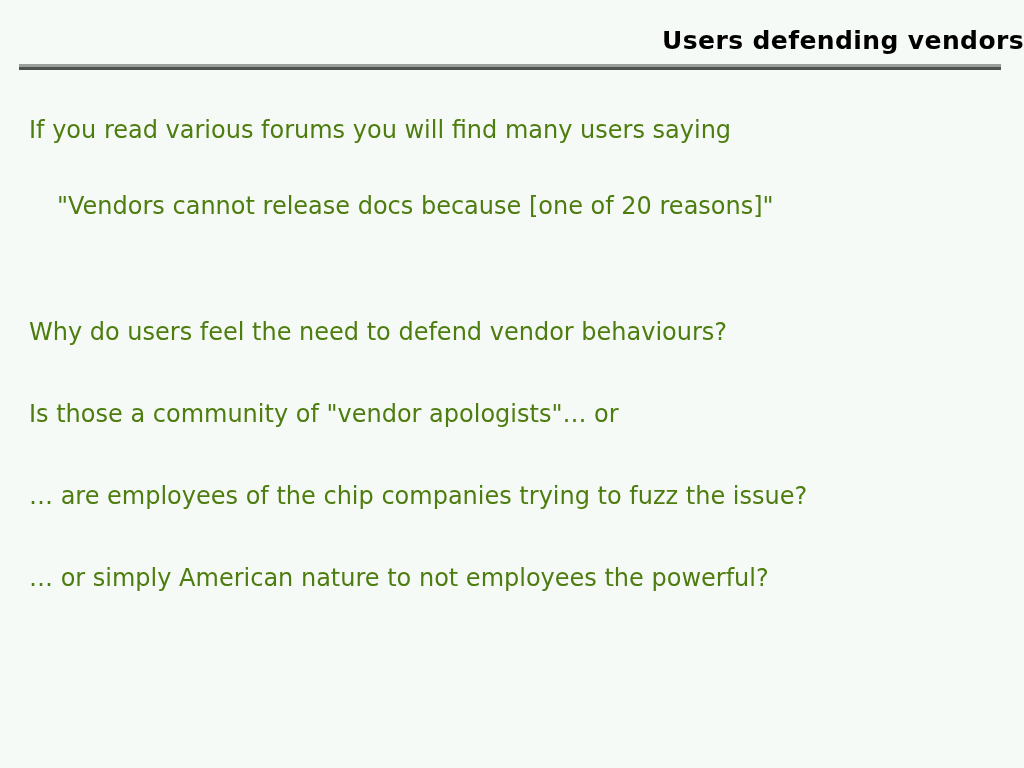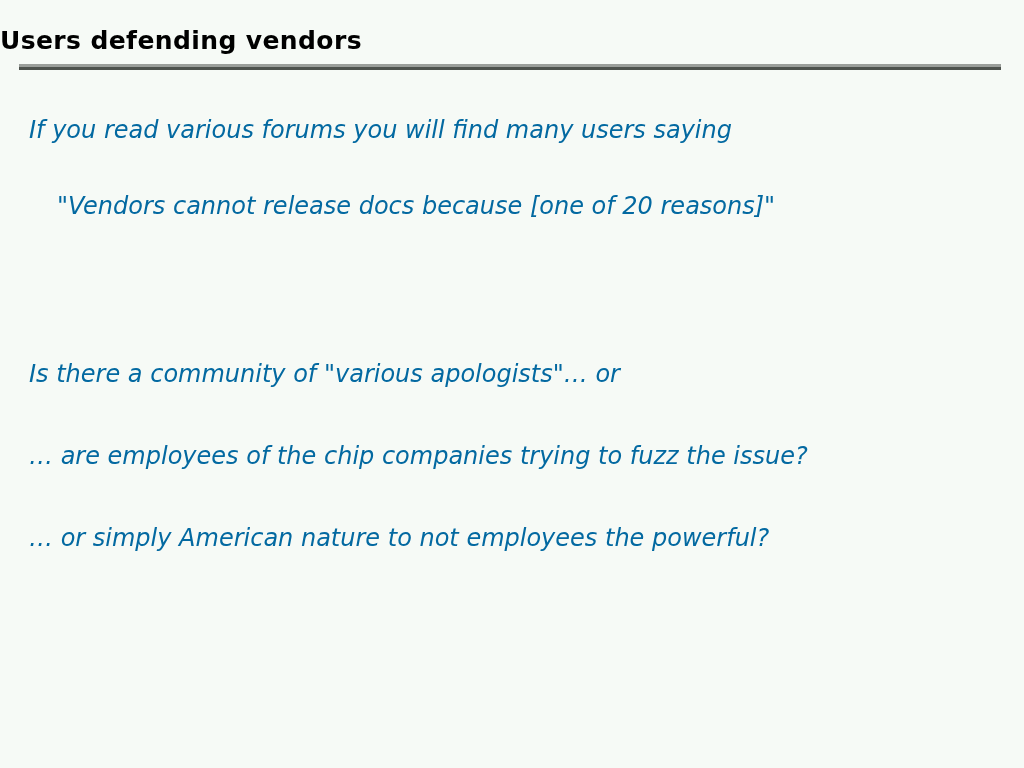--- a/index.html
+++ b/index.html
@@ -20,21 +20,21 @@
     height: 768px;
     box-sizing: border-box;
   }
 
   
   .slide-title {
     position: absolute;
     top: 26px;
     left: 0;
     width: 1024px;
-    text-align: left;
+    text-align: right;
     font-family: "DejaVu Sans", sans-serif;
     font-weight: bold;
     font-size: 25px;
     letter-spacing: 0.4px;
     color: #000000;
     white-space: nowrap;
   }
 
   
   .title-rule {
@@ -54,29 +54,28 @@
   }
 
   
   .body-area {
     position: absolute;
     top: 110px;
     left: 0;
     width: 1024px;
   }
   .para {
-    color: #0369a1;
+    color: #4d7c0f;
     font-family: "DejaVu Sans", sans-serif;
     font-size: 24px;
     line-height: 40px;
     margin: 0 0 0 29px;
     padding: 0;
     max-width: 900px;
     white-space: pre-wrap;
-    font-style: italic;
   }
   .para.indented {
     margin-left: 57px;
   }
 
   
   .gap-a { height: 36px; }
   .gap-b { height: 44px; }
   .gap-c { height: 42px; }
   .gap-d { height: 42px; }
@@ -102,24 +101,25 @@
 
     <div class="gap-a"></div>
 
     <p class="para indented">"Vendors cannot release docs because [one of 20 reasons]"</p>
 
     <div class="gap-b"></div>
 
 
     <div class="gap-c"></div>
 
+    <p class="para">Why do users feel the need to defend vendor behaviours?</p>
 
     <div class="gap-d"></div>
 
-    <p class="para">Is there a community of "various apologists"… or</p>
+    <p class="para">Is those a community of "vendor apologists"… or</p>
 
     <div class="gap-e"></div>
 
     <p class="para">… are employees of the chip companies trying to fuzz the issue?</p>
 
     <div class="gap-f"></div>
 
     <p class="para">… or simply American nature to not employees the powerful?</p>
 
     <div class="gap-g"></div>

